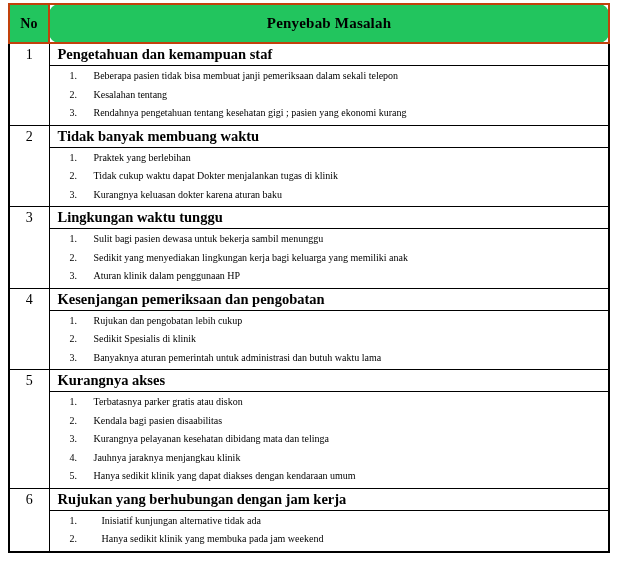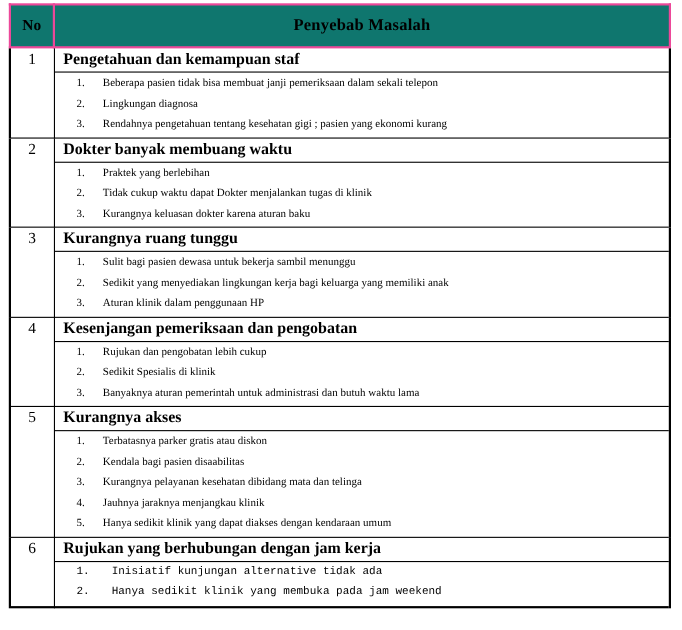--- a/index.html
+++ b/index.html
@@ -27,33 +27,33 @@
     width: 600px;
     table-layout: fixed;
     border: 2px solid #000;
   }
 
   table.problem-table col.col-no   { width: 40px; }
   table.problem-table col.col-main { width: 560px; }
 
   
   th.hdr {
-    background: #0f766e;
-    border: 2px solid #ec4899;
+    background: #22c55e;
+    border: 2px solid #c2410c;
     font-weight: bold;
     font-size: 15px;
     line-height: 17px;
     height: 28px;
     padding: 4px 0 5px 0;
     text-align: center;
     vertical-align: middle;
     letter-spacing: 0.2px;
   }
   th.hdr-no   { font-size: 14px; }
-  th.hdr-main { font-size: 15px; }
+  th.hdr-main { font-size: 15px; border-radius: 10px; }
 
   
   td.no-cell {
     border-left: 2px solid #000;
     border-right: 1px solid #000;
     border-top: 1px solid #000;
     border-bottom: 1px solid #000;
     text-align: center;
     vertical-align: top;
     font-size: 14px;
@@ -95,21 +95,21 @@
   }
   ol.sec-list li::before {
     content: counter(li) ".";
     position: absolute;
     left: -24px;
     width: 18px;
     text-align: left;
   }
 
   
-  ol.sec-list.wide-gap { padding-left: 52px; font-family: Liberation Mono, monospace; }
+  ol.sec-list.wide-gap { padding-left: 52px; }
   ol.sec-list.wide-gap li::before { left: -32px; }
 </style>
 </head>
 <body>
 
 <div id="table-wrap">
   <table class="problem-table">
     <colgroup>
       <col class="col-no">
       <col class="col-main">
@@ -120,40 +120,40 @@
         <th class="hdr hdr-main">Penyebab Masalah</th>
       </tr>
     </thead>
     <tbody id="table-body">
         <tr>
           <td class="no-cell">1</td>
           <td class="main-cell">
             <div class="sec-title">Pengetahuan dan kemampuan staf</div>
             <ol class="sec-list">
               <li>Beberapa pasien tidak bisa membuat janji pemeriksaan dalam sekali telepon</li>
-              <li>Lingkungan diagnosa</li>
+              <li>Kesalahan tentang</li>
               <li>Rendahnya pengetahuan tentang kesehatan gigi ; pasien yang ekonomi kurang</li>
             </ol>
           </td>
         </tr>
         <tr>
           <td class="no-cell">2</td>
           <td class="main-cell">
-            <div class="sec-title">Dokter banyak membuang waktu</div>
+            <div class="sec-title">Tidak banyak membuang waktu</div>
             <ol class="sec-list">
               <li>Praktek yang berlebihan</li>
               <li>Tidak cukup waktu dapat Dokter menjalankan tugas di klinik</li>
               <li>Kurangnya keluasan dokter karena aturan baku</li>
             </ol>
           </td>
         </tr>
         <tr>
           <td class="no-cell">3</td>
           <td class="main-cell">
-            <div class="sec-title">Kurangnya ruang tunggu</div>
+            <div class="sec-title">Lingkungan waktu tunggu</div>
             <ol class="sec-list">
               <li>Sulit bagi pasien dewasa untuk bekerja sambil menunggu</li>
               <li>Sedikit yang menyediakan lingkungan kerja bagi keluarga yang memiliki anak</li>
               <li>Aturan klinik dalam penggunaan HP</li>
             </ol>
           </td>
         </tr>
         <tr>
           <td class="no-cell">4</td>
           <td class="main-cell">

